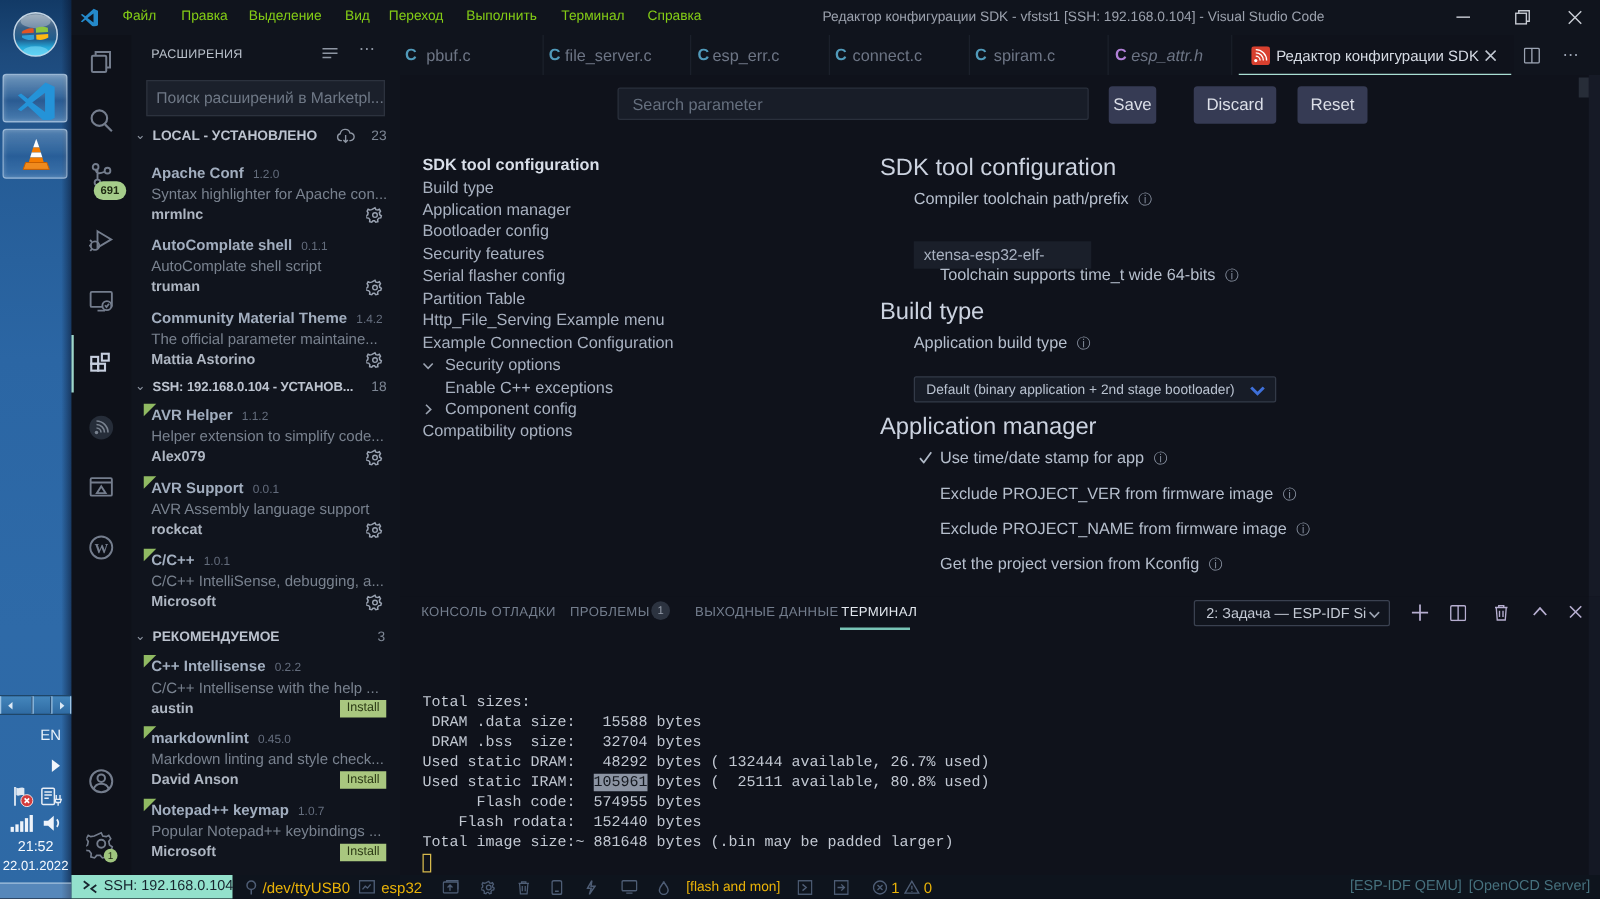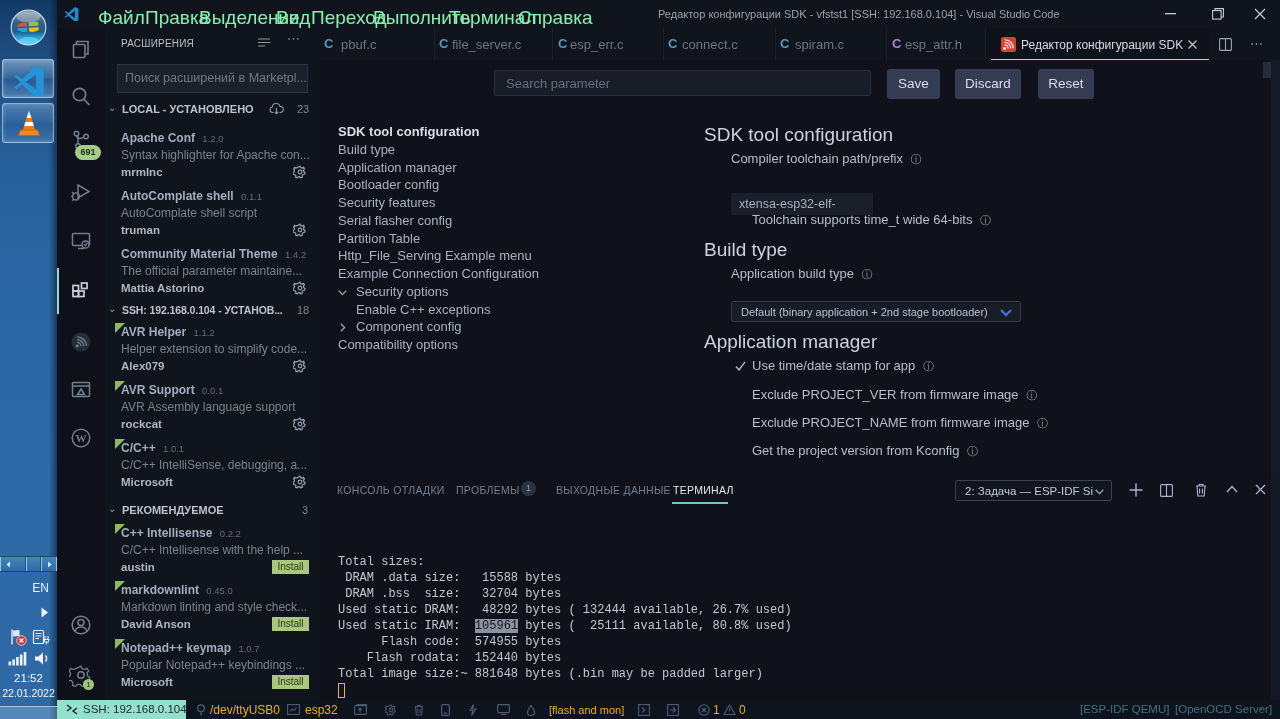--- a/index.html
+++ b/index.html
@@ -9,21 +9,21 @@
   .abs { position:absolute; }
   
   #taskbar { left:0; top:0; width:57px; height:719px;
     background:linear-gradient(180deg,#123a66 0%,#1d4a7c 6%,#255c96 18%,#2b66a4 40%,#2e6aa8 70%,#2e69a5 100%); }
   #taskbar .rshade { left:49px; top:0; width:8px; height:719px; background:linear-gradient(90deg, rgba(10,25,50,0) 0%, rgba(8,20,45,0.55) 100%); }
   .tbtn { position:absolute; left:2px; width:52px; border-radius:3px; border:1px solid rgba(220,235,250,0.55);
     background:linear-gradient(180deg, rgba(190,220,245,0.50) 0%, rgba(120,170,220,0.28) 45%, rgba(70,120,180,0.25) 55%, rgba(140,190,235,0.38) 100%);
     box-shadow:inset 0 0 4px rgba(255,255,255,0.25); }
   
   #titlebar { left:57px; top:0; width:1223px; height:28px; background:#10141d; }
-  .menuitem { position:absolute; top:7px; font-size:19px; color:#86efac; }
+  .menuitem { position:absolute; top:7px; font-size:11px; color:#84cc16; }
   
   #activitybar { left:57px; top:28px; width:48px; height:672px; background:#0e1119; }
   .aicon { position:absolute; left:12px; width:24px; height:24px; }
   
   #sidebar { left:105px; top:28px; width:215px; height:672px; background:#10141d; }
   .xitem { position:absolute; left:16px; width:196px; height:58px; }
   .xname { position:absolute; top:3px; font-size:12px; font-weight:700; color:#a2aebf; white-space:nowrap; }
   .xver { font-size:9.5px; font-weight:400; color:#646d7d; margin-left:4px; }
   .xdesc { position:absolute; top:20px; font-size:12px; color:#79828f; white-space:nowrap; }
   .xauth { position:absolute; top:38px; font-size:11.5px; font-weight:700; color:#aeb6c2; }
@@ -259,21 +259,21 @@
       <div class="tab" style="left:344px;width:112px;">
           <span class="cicon" style="left:4px;">C</span>
           <span class="tablbl" style="left:18px;">connect.c</span>
         </div>
       <div class="tab" style="left:456px;width:111px;">
           <span class="cicon" style="left:4px;">C</span>
           <span class="tablbl" style="left:19px;">spiram.c</span>
         </div>
       <div class="tab" style="left:567px;width:99px;">
           <span class="cicon" style="left:5px;color:#b180d7;">C</span>
-          <span class="tablbl" style="left:18px;">esp_attr.h</span>
+          <span class="tablbl" style="left:18px;font-style:italic;">esp_attr.h</span>
         </div>
       <div class="tab" style="left:666px;width:225px;background:#0f121b;border-right:none;">
         <svg class="abs" style="left:15px;top:9px;" width="15" height="15" viewBox="0 0 15 15">
             <rect width="15" height="15" rx="2.5" fill="#d8402f"></rect>
             <circle cx="3.6" cy="11.4" r="1.3" fill="#fff"></circle>
             <path d="M3.6 7.9 A3.5 3.5 0 0 1 7.1 11.4 M3.6 5.3 A6.1 6.1 0 0 1 9.7 11.4 M3.6 2.7 A8.7 8.7 0 0 1 12.3 11.4" stroke="#fff" stroke-width="1.1" fill="none"></path>
           </svg>
         <span class="tablbl" style="left:35px;color:#d6dbe4;font-size:12px;top:10px;">Редактор конфигурации SDK</span>
         <svg class="abs" style="left:202px;top:12px;" width="9" height="9" viewBox="0 0 9 9" stroke="#c0c6d0" stroke-width="1.2">
             <path d="M0.5 0.5 L8.5 8.5 M8.5 0.5 L0.5 8.5"></path>
@@ -283,21 +283,21 @@
       <svg class="abs" style="left:899px;top:10px;" width="13" height="13" viewBox="0 0 13 13" fill="none" stroke="#9ba3b2" stroke-width="1.1">
           <rect x="0.6" y="0.6" width="11.8" height="11.8" rx="1"></rect>
           <path d="M6.5 0.6 V12.4"></path>
         </svg>
       <div class="abs" style="left:930px;top:8px;font-size:13px;color:#9ba3b2;">⋯</div>
     </div>
 
     <div class="abs" style="left:174px;top:42px;width:377px;height:26px;background:#181d28;border:1px solid #2a303c;border-radius:2px;">
       <div style="margin:5px 0 0 11px;font-size:13px;color:#66707f;">Search parameter</div>
     </div>
-    <div class="btn" style="left:567px;width:53px;">Save</div>
+    <div class="btn" style="left:567px;width:38px;">Save</div>
     <div class="btn" style="left:635px;width:66px;">Discard</div>
     <div class="btn" style="left:718px;width:56px;">Reset</div>
 
     <div class="treerow" style="top:96px;font-weight:700;color:#d9dfe9;">SDK tool configuration</div>
     <div class="treerow" style="top:114px;">Build type</div>
     <div class="treerow" style="top:132px;">Application manager</div>
     <div class="treerow" style="top:149px;">Bootloader config</div>
     <div class="treerow" style="top:167px;">Security features</div>
     <div class="treerow" style="top:185px;">Serial flasher config</div>
     <div class="treerow" style="top:203px;">Partition Table</div>

